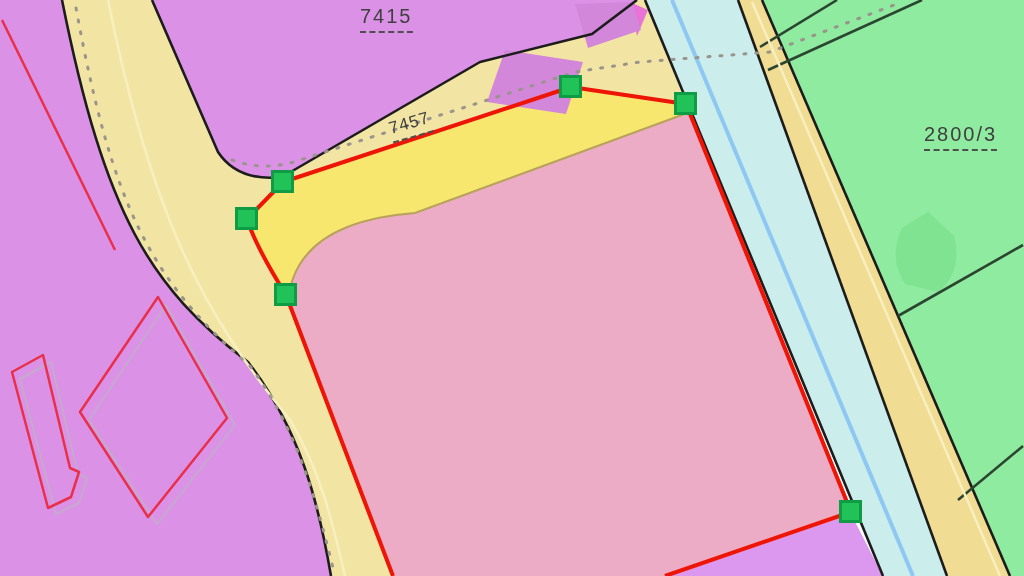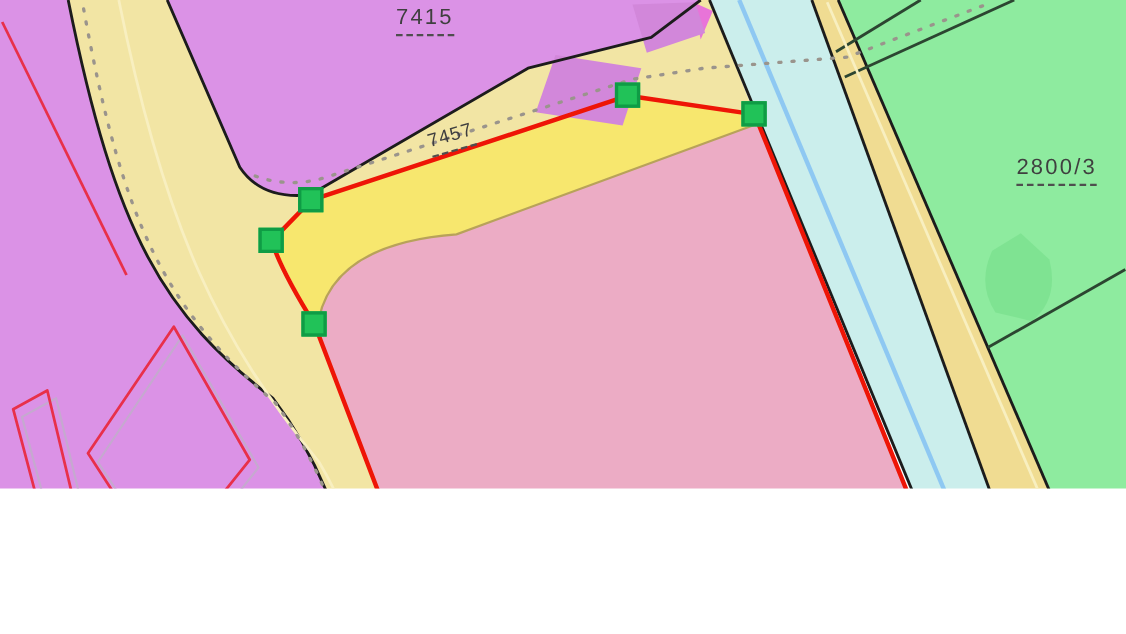--- a/index.html
+++ b/index.html
@@ -1,17 +1,17 @@
 <!DOCTYPE html>
 <html style="--c-purple: #db92e6; --c-purpleBR: #dc97ee; --c-buildingDark: #d287da; --c-magenta: #e874d8; --c-roadYellow: #f2e5a4; --c-rightRoad: #f0dc92; --c-wedgeYellow: #f7e76e; --c-pink: #ecacc5; --c-stream: #cbeeec; --c-streamLine: #8ec8f2; --c-green: #8eeb9f; --c-greenBlob: #7fe392; --c-line: #1c1c1c; --c-greenLine: #2c4531; --c-oliveEdge: #b8a25a; --c-dots: #9a948c; --c-roadStripe: #f8efc0; --c-red: #ee1506; --c-redThin: #e8304a; --c-grayOutline: #c5a9cf; --c-handleFill: #21c258; --c-handleStroke: #0f9c45; --c-labelColor: #3f3f3f;"><head>
 <meta charset="utf-8">
 <style>
   html,body{margin:0;padding:0;background:#fff;}
   #map-view{
-    position:relative;width:1024px;height:444px;overflow:hidden;
+    position:relative;width:1024px;height:576px;overflow:hidden;
     font-family:"Liberation Sans",sans-serif;
   }
   #base-svg{position:absolute;left:0;top:0;width:1024px;height:576px;display:block;}
 
   
   .f-purple   {fill:var(--c-purple);}
   .f-road     {fill:var(--c-roadYellow);}
   .f-wedge    {fill:var(--c-wedgeYellow);}
   .f-pink     {fill:var(--c-pink);}
   .f-stream   {fill:var(--c-stream);}
@@ -46,21 +46,21 @@
     position:absolute;color:var(--c-labelColor);
     font-size:20px;letter-spacing:2px;font-weight:400;white-space:nowrap;
   }
   .parcel-label .txt{
     display:inline-block;padding-bottom:3px;
     border-bottom:2.5px dashed #4e4e4e;
   }
   #lbl-7415 {left:360px;top:5px;}
   #lbl-7457 {left:390px;top:119px;font-size:17px;letter-spacing:1px;
              transform:rotate(-16deg);transform-origin:left center;}
-  #lbl-2800 {left:924px;top:141px;}
+  #lbl-2800 {left:924px;top:123px;}
 </style>
 </head>
 <body>
 
 <div id="map-view">
 
   <svg id="base-svg" viewBox="0 0 1024 576">
 
     <path class="f-purple" d="M0,0 L62,0 C105,215 150,287 248,362 C300,430 318,500 331,576 L0,576 Z"></path>
     <path class="f-road" d="M62,0 L152,0 L218,152 Q238,182 282,177 L480,62 L592,34 L637,0 L645,0 L686,104 L571,87 L283,182 L247,219 Q255,245 286,295 L393,576 L331,576 C318,500 300,430 248,362 C150,287 105,215 62,0 Z"></path>

